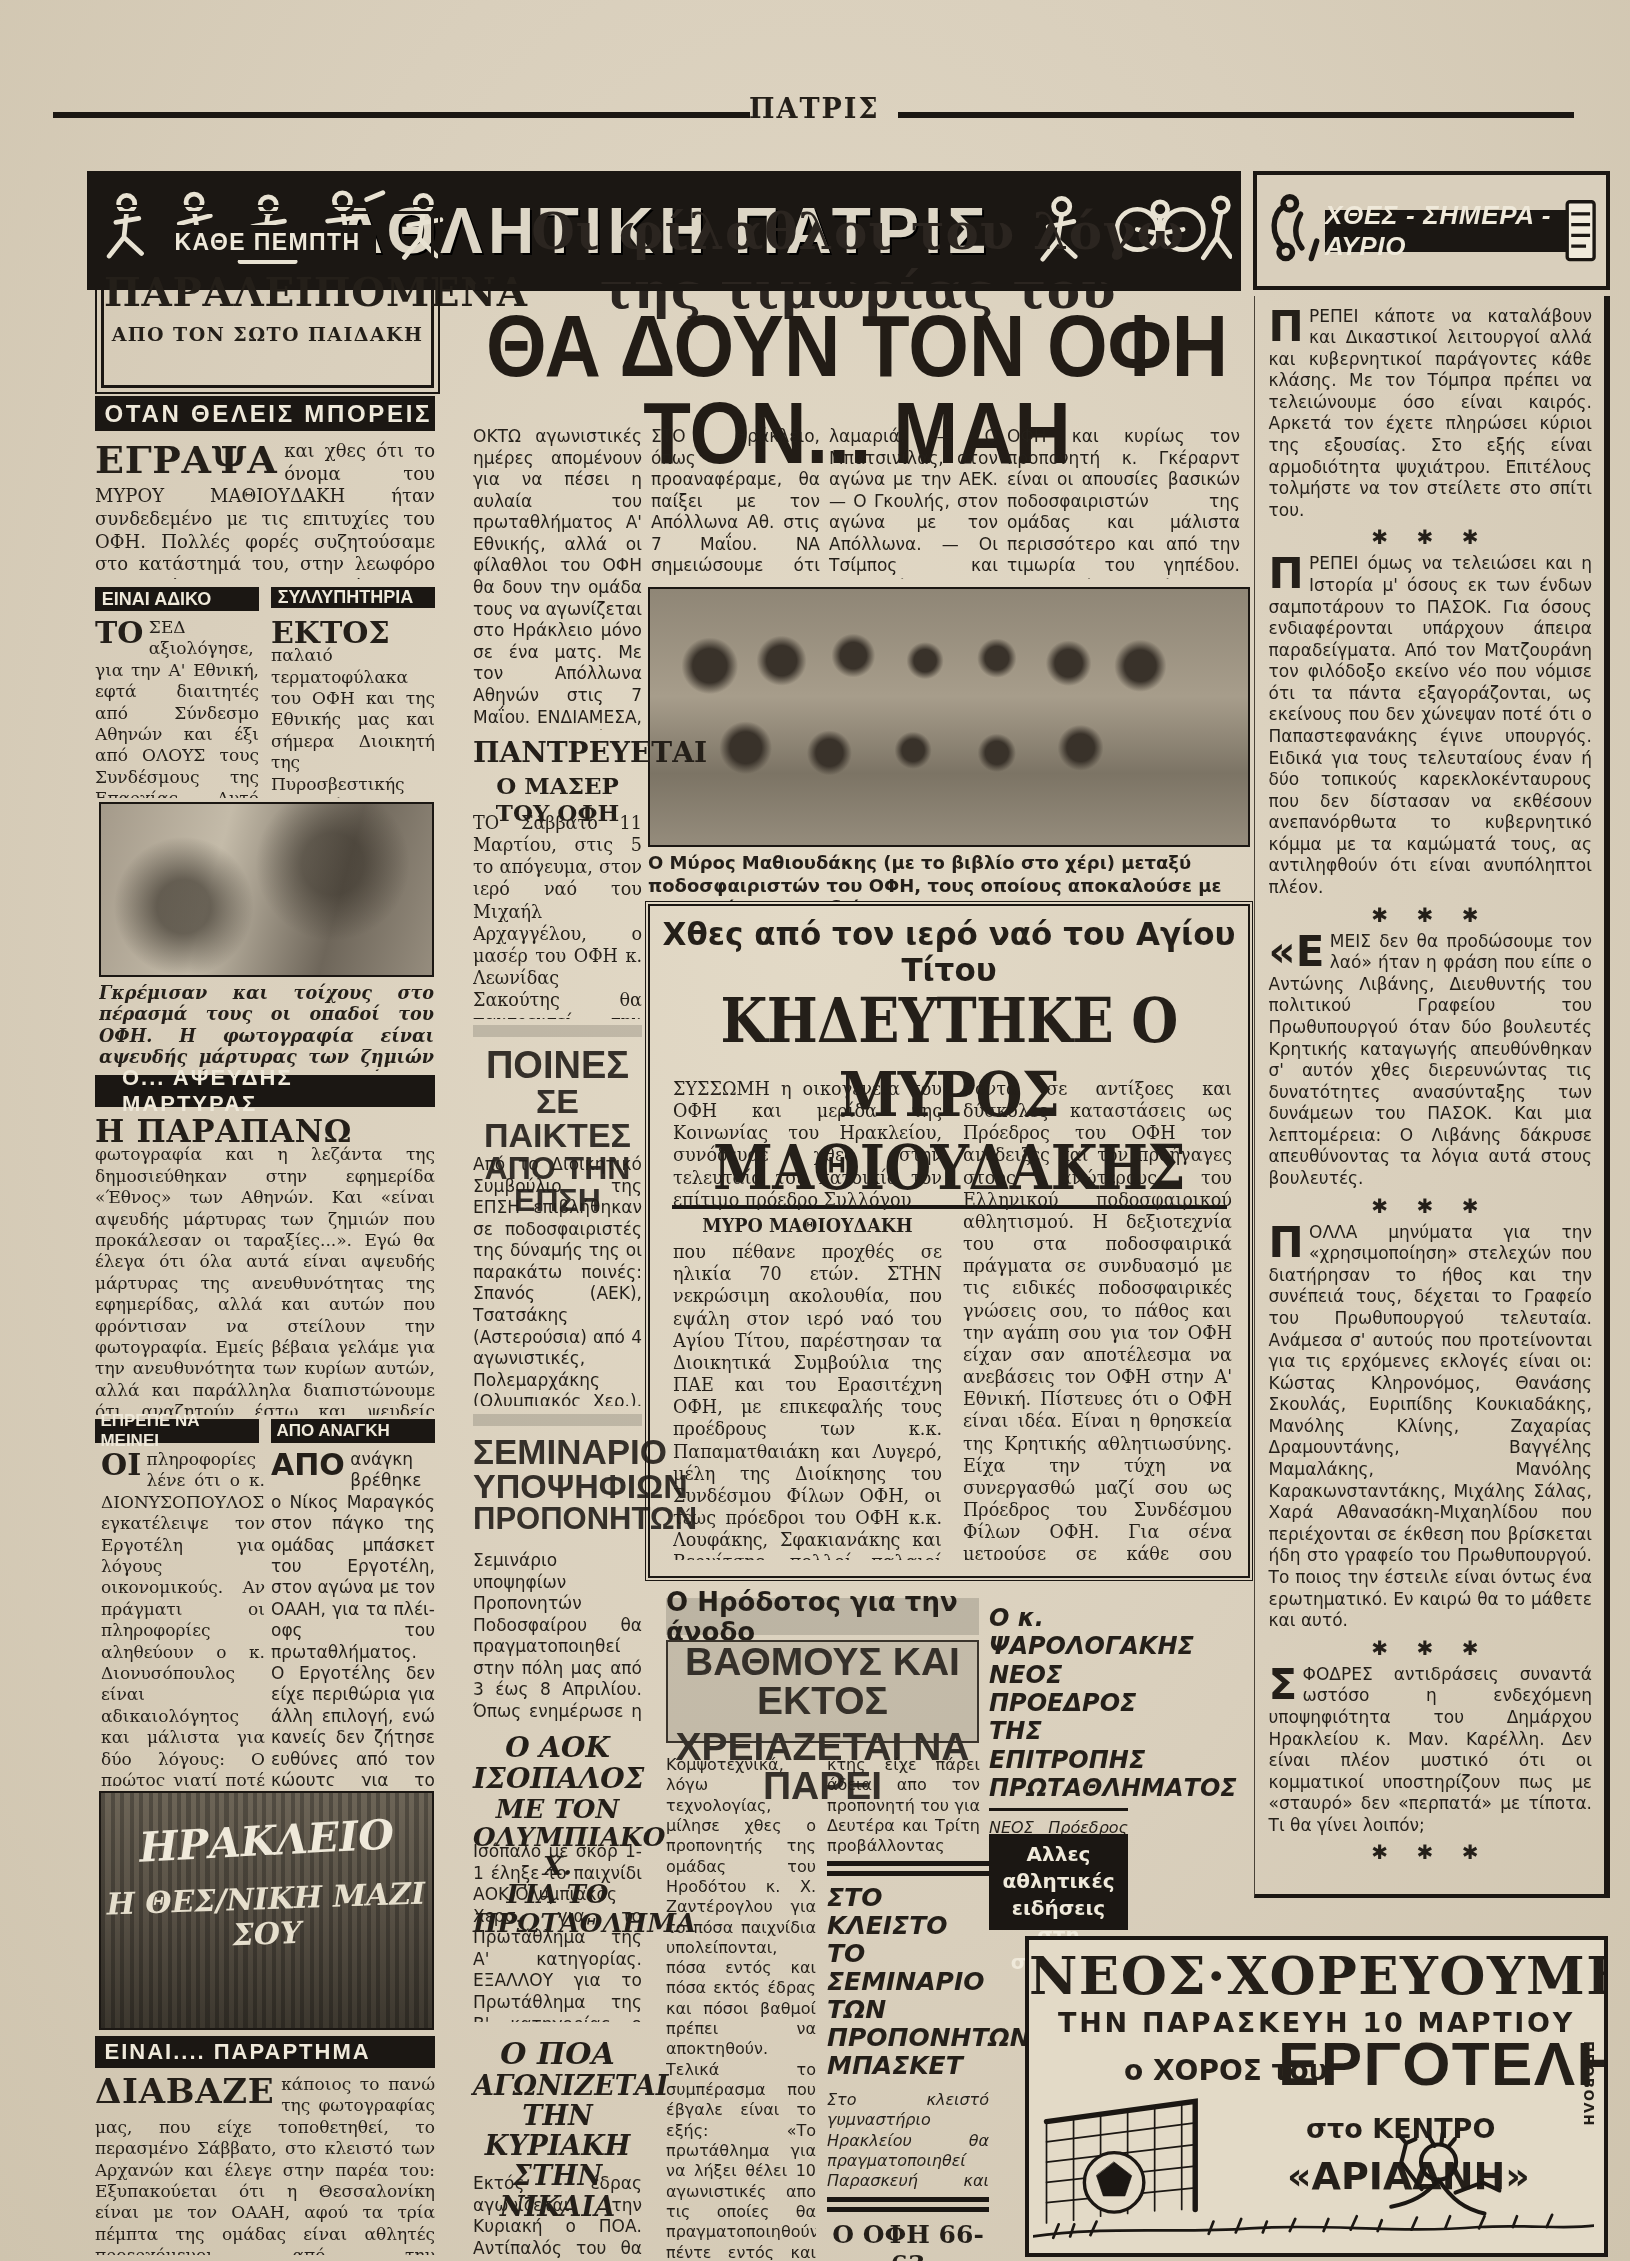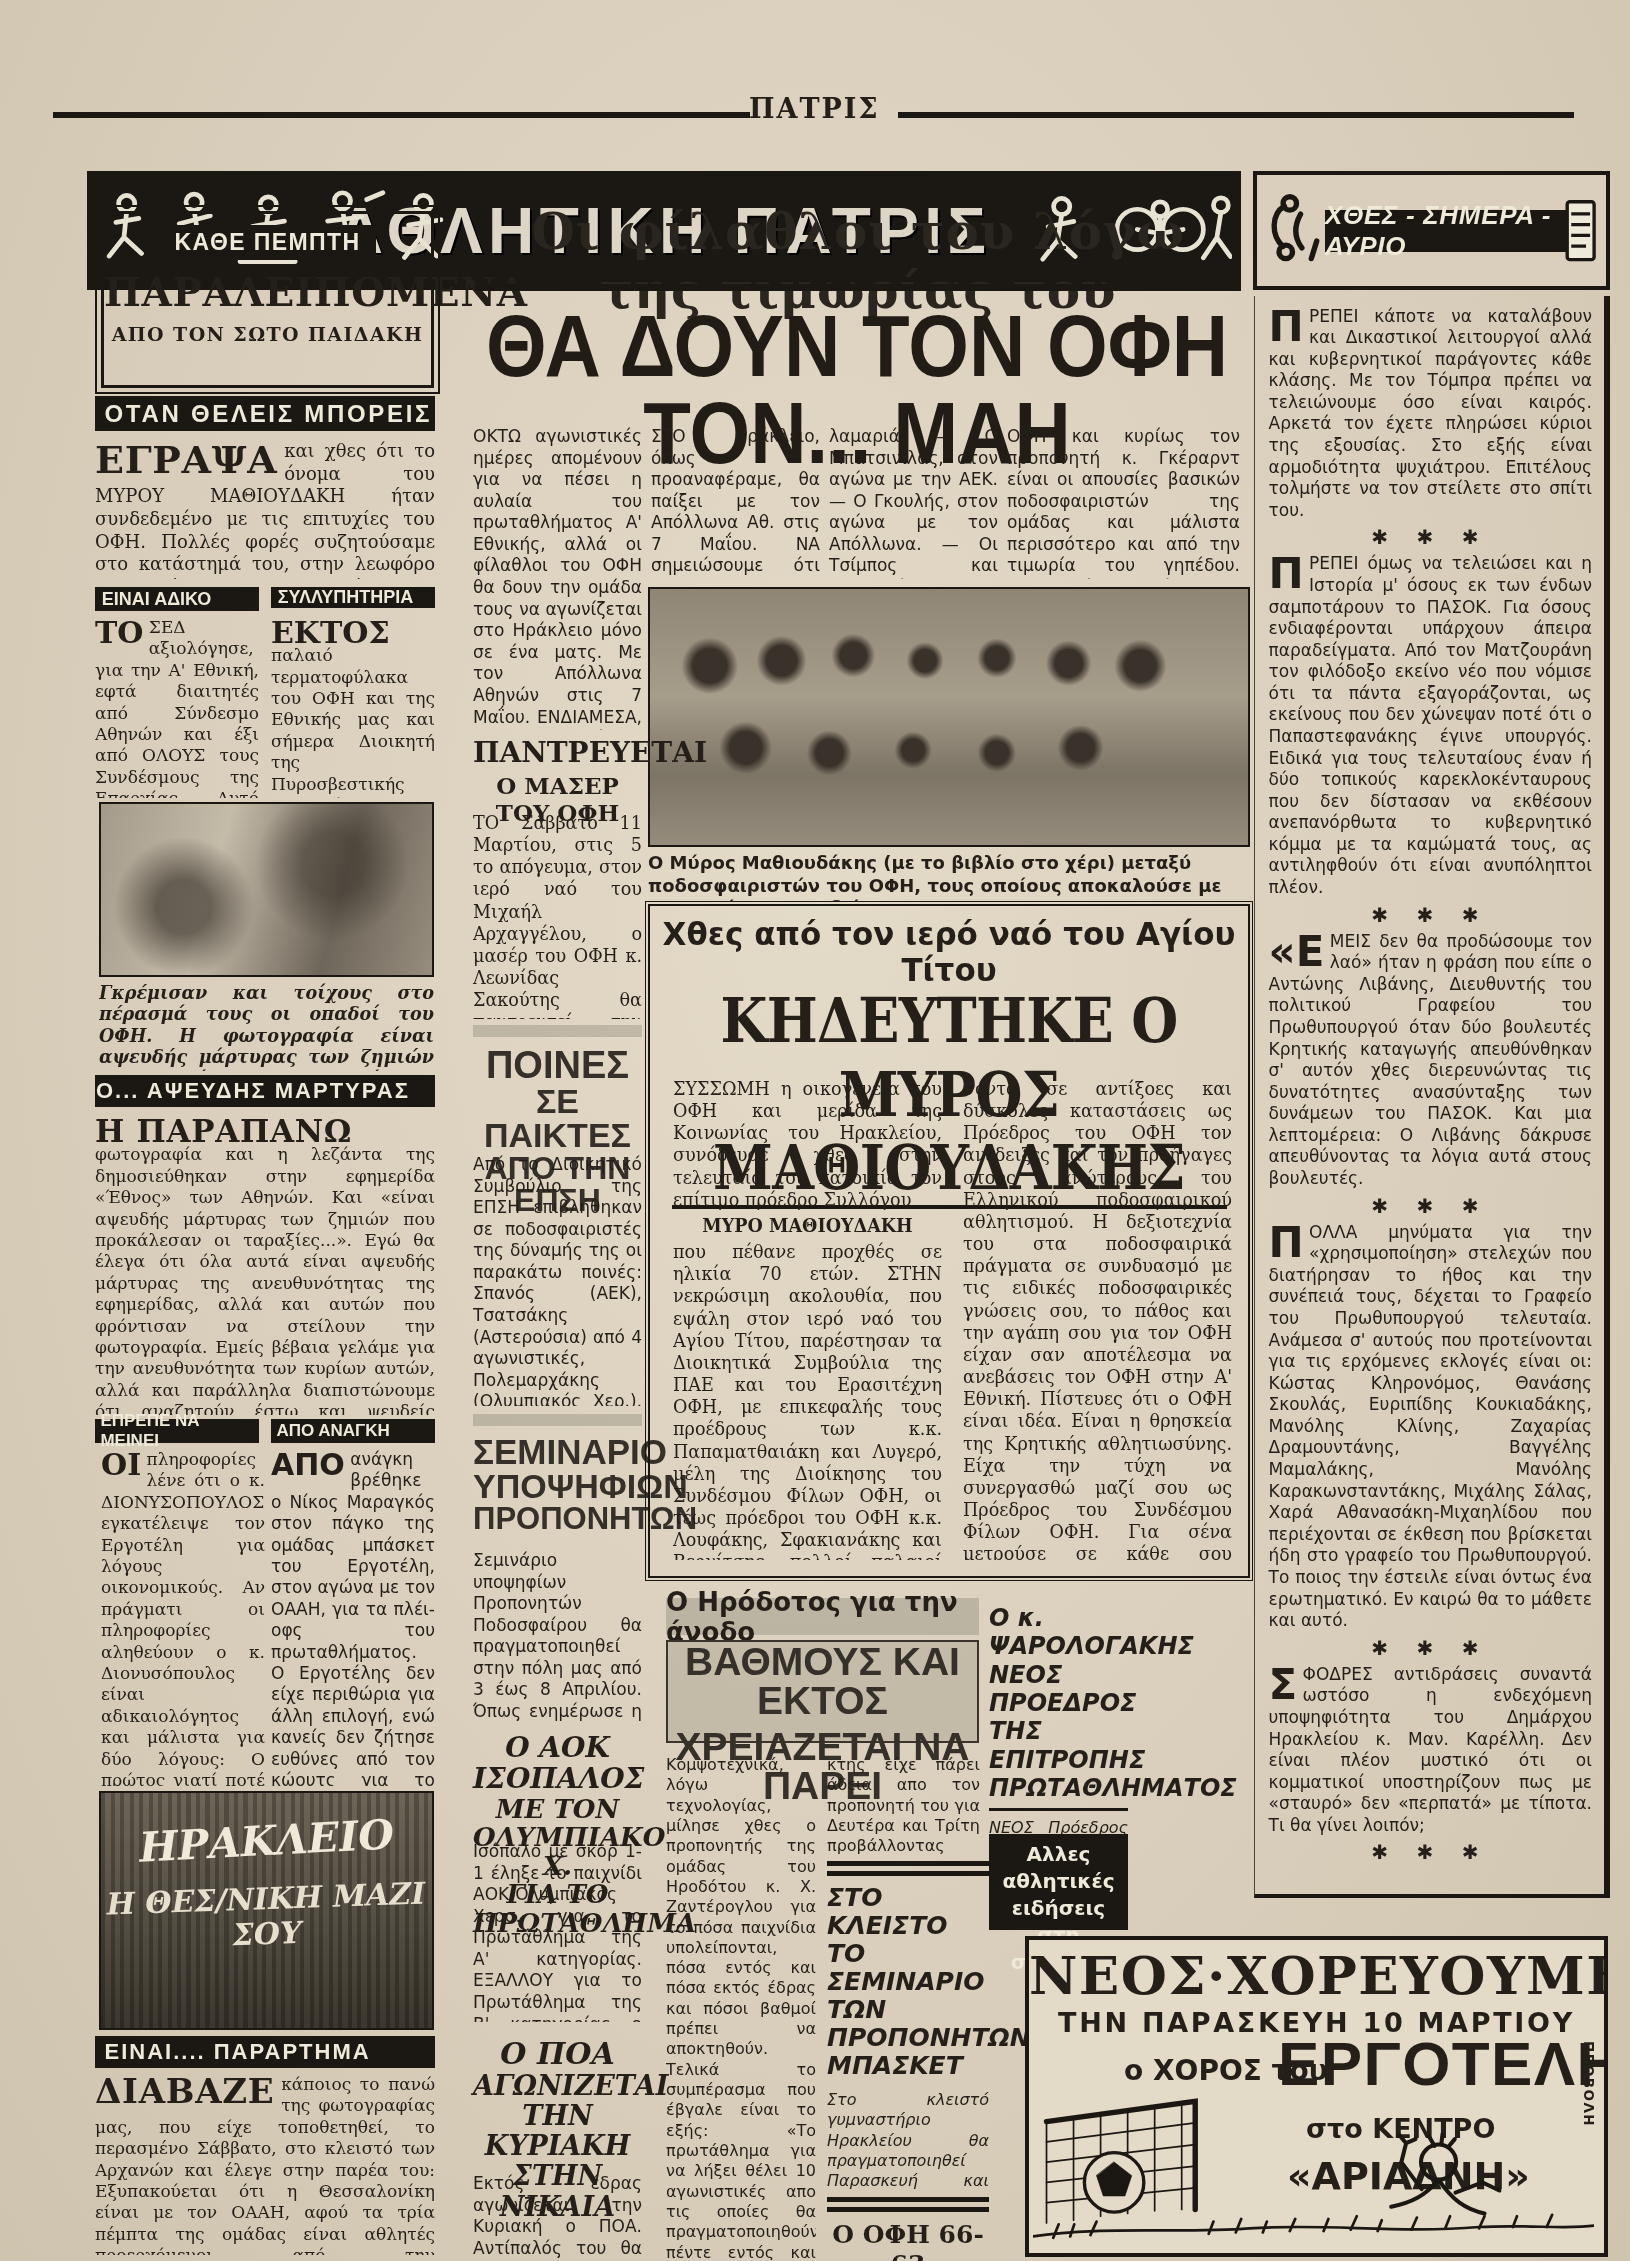--- a/index.html
+++ b/index.html
@@ -103,21 +103,21 @@
   <div class="abs serifbody" style="left:271px;top:617px;width:164px;height:181px;font-size:17px;">
     <span class="leadsm">ΕΚΤΟΣ</span><span>παλαιό τερματοφύλακα του ΟΦΗ και της Εθνικής μας και σήμερα Διοικητή της Πυροσβεστικής Υπηρεσίας του Αεροδρομίου Ηρακλείου κ. Βαγγέλη Πετράκη, η στήλη απευθύνει θερμά συλλυπητήρια για τον πρόωρο θάνατο της αγαπημένης συζύγου του Αφροδίτης</span>
   </div>
 
   <div class="abs photo halftone" style="left:99px;top:802px;width:335px;height:175px;background:
       radial-gradient(circle at 25% 60%, rgba(30,25,18,.55) 0 10%, transparent 26%),
       radial-gradient(circle at 70% 35%, rgba(30,25,18,.4) 0 12%, transparent 30%),
       linear-gradient(105deg,#a49a8a 0%,#c4bba9 35%,#6e665a 70%,#968d7e 100%);"></div>
   <div class="abs" style="left:99px;top:982px;width:335px;height:89px;font-family:'DejaVu Serif',serif;font-weight:bold;font-style:italic;font-size:17.6px;line-height:1.22;text-align:justify;overflow:hidden;">Γκρέμισαν και τοίχους στο πέρασμά τους οι οπαδοί του ΟΦΗ. Η φωτογραφία είναι αψευδής μάρτυρας των ζημιών που προκάλεσαν οι ταραξίες σε καταστήματα της πόλης το βράδυ της Τετάρτης στο Ηράκλειο.</div>
 
-  <div class="abs bar" style="left:95px;top:1075px;width:340px;height:32px;font-size:22px;letter-spacing:2px;padding-left:1px;box-sizing:border-box;">Ο... ΑΨΕΥΔΗΣ ΜΑΡΤΥΡΑΣ</div>
+  <div class="abs bar" style="left:95px;top:1075px;width:340px;height:32px;font-size:22px;letter-spacing:2px;padding-left:27px;box-sizing:border-box;">Ο... ΑΨΕΥΔΗΣ ΜΑΡΤΥΡΑΣ</div>
   <div class="abs serifbody" style="left:95px;top:1115px;width:340px;height:300px;font-size:17px;">
     <span class="lead" style="font-size:31px;">Η ΠΑΡΑΠΑΝΩ</span><span>φωτογραφία και η λεζάντα της δημοσιεύθηκαν στην εφημερίδα «Έθνος» των Αθηνών. Και «είναι αψευδής μάρτυρας των ζημιών που προκάλεσαν οι ταραξίες...». Εγώ θα έλεγα ότι όλα αυτά είναι αψευδής μάρτυρας της ανευθυνότητας της εφημερίδας, αλλά και αυτών που φρόντισαν να στείλουν την φωτογραφία. Εμείς βέβαια γελάμε για την ανευθυνότητα των κυρίων αυτών, αλλά και παράλληλα διαπιστώνουμε ότι αναζητούν έστω και ψευδείς τρόπους για να βγάλουν χολή εναντίον της Κρήτης. Το ερώτημα είναι: Οι αναγνώστες της εφημερίδας αυτής μπορούν να διαπιστώσουν είναι... ψευδέστατος ο «αψευδής μάρτυρας». Ίσως κάποτε να γίνει και αυτό. Αλλά παρασύρθηκα και λησμόνησα να .... βγάλω την μάσκα του «αψευδή μάρτυρα»: Είναι το κτίριο του Υποκαταστήματος της Αγροτικής Τράπεζας Πόρου, έξω από το οποίο τοποθετήθηκε βόμβα, το ίδιο βράδυ που έγιναν οι διαδηλώσεις των φιλάθλων του ΟΦΗ. Το ότι οι διαδηλώσεις δεν είχαν σχέση με την βομβιστική ενέργεια δεν ενδιέφερε την εφημερίδα και τον πληροφοριοδότη της, γι' αυτό και ορισμένοι διέκριναν αν όχι σκοπιμότητα, τουλάχιστον ανευθυνότητα για το όλο θέμα.</span>
   </div>
 
   <div class="abs bar" style="left:95px;top:1419px;width:164px;height:24px;font-size:17px;padding-left:5.4px;box-sizing:border-box;">ΕΠΡΕΠΕ ΝΑ ΜΕΙΝΕΙ</div>
   <div class="abs bar" style="left:271px;top:1419px;width:164px;height:24px;font-size:17px;padding-left:5.4px;box-sizing:border-box;">ΑΠΟ ΑΝΑΓΚΗ</div>
 
   <div class="abs serifbody" style="left:101px;top:1449px;width:164px;height:337px;font-size:17px;">
     <span class="leadsm">ΟΙ</span><span>πληροφορίες λένε ότι ο κ. ΔΙΟΝΥΣΟΠΟΥΛΟΣ εγκατέλειψε τον Εργοτέλη για λόγους οικονομικούς. Αν πράγματι οι πληροφορίες αληθεύουν ο κ. Διονυσόπουλος είναι αδικαιολόγητος και μάλιστα για δύο λόγους: Ο πρώτος γιατί ποτέ δεν έχασε χρήματα από τον Εργοτέλη και ο δεύτερος γιατί όταν το καράβι κινδυνεύει να βυθιστεί αυτός που το εγκαταλείπει τελευταίος είναι ο καπετάνιος του.</span>
     

